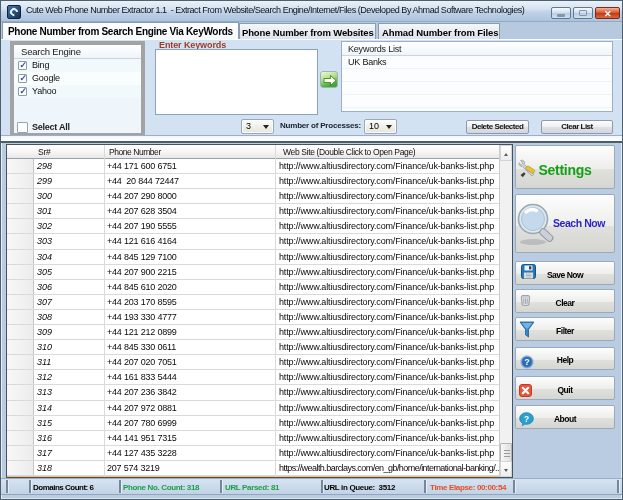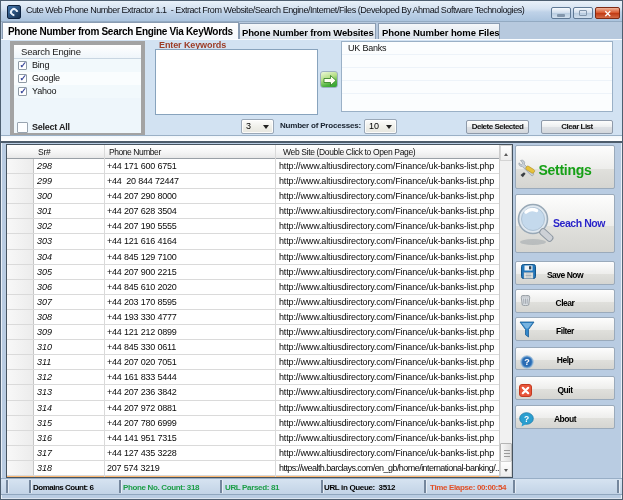--- a/index.html
+++ b/index.html
@@ -135,21 +135,21 @@
       </div>
     <div class="capbtn" id="btnmax">
         <div class="g"></div>
       </div>
     <div class="capbtn" id="btnclose">
         <div class="g">✕</div>
       </div>
   </div>
   <div id="tabstrip">
     <div class="tab" id="tab2">Phone Number from Websites</div>
-    <div class="tab" id="tab3">Phone Number home Files</div>
+    <div class="tab" id="tab3">Ahmad Number from Files</div>
     <div class="tab" id="tab1">Phone Number from Search Engine Via KeyWords</div>
   </div>
   <div id="toppage">
     <div id="sebox">
       <div class="hdr">Search Engine</div>
       <div class="seitem"><div class="cb">
             <div class="m">✓</div>
           </div>Bing</div>
       <div class="seitem"><div class="cb">
             <div class="m">✓</div>
@@ -160,20 +160,21 @@
     </div>
     <div id="selectall"><div class="cb"></div><span class="t">Select All</span></div>
     <div id="kwlabel">Enter Keywords</div>
     <div id="kwarea"></div>
     <div id="arrowbtn">
         <svg width="16" height="15" viewBox="0 0 16 15">
           <path d="M2 5.5 L8.5 5.5 L8.5 2.5 L14 7.5 L8.5 12.5 L8.5 9.5 L2 9.5 Z" fill="#fffff2" stroke="#2a7a1a" stroke-width="0.8"></path>
         </svg>
       </div>
     <div id="kwlist">
+      <div class="hdr">Keywords List</div>
       <div class="kwrow">UK Banks</div>
       <div class="kwrow"></div>
       <div class="kwrow"></div>
       <div class="kwrow"></div>
     </div>
     <span id="diglabel">Dig URL Upto Level:</span>
     <div class="dd" id="digdd">
         <span class="v">3</span>
         <div class="a"></div>
       </div>

